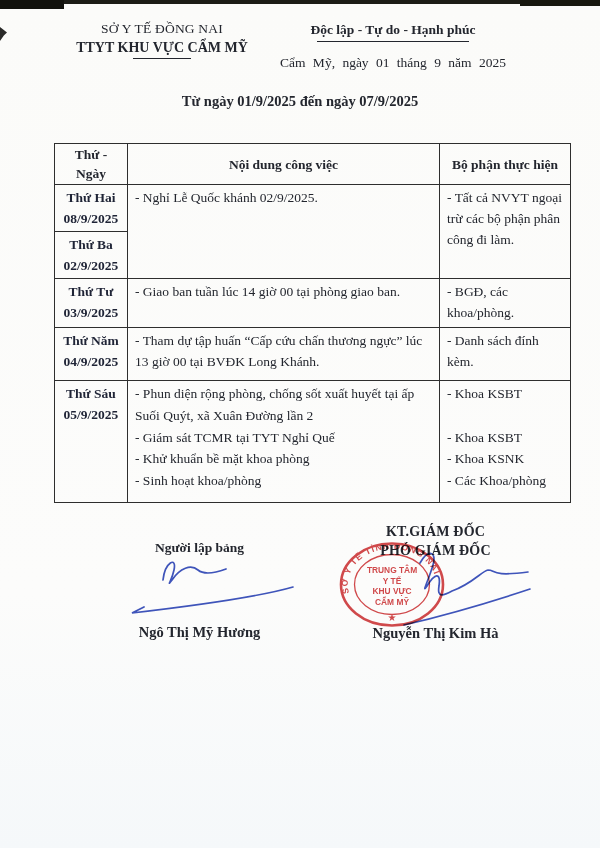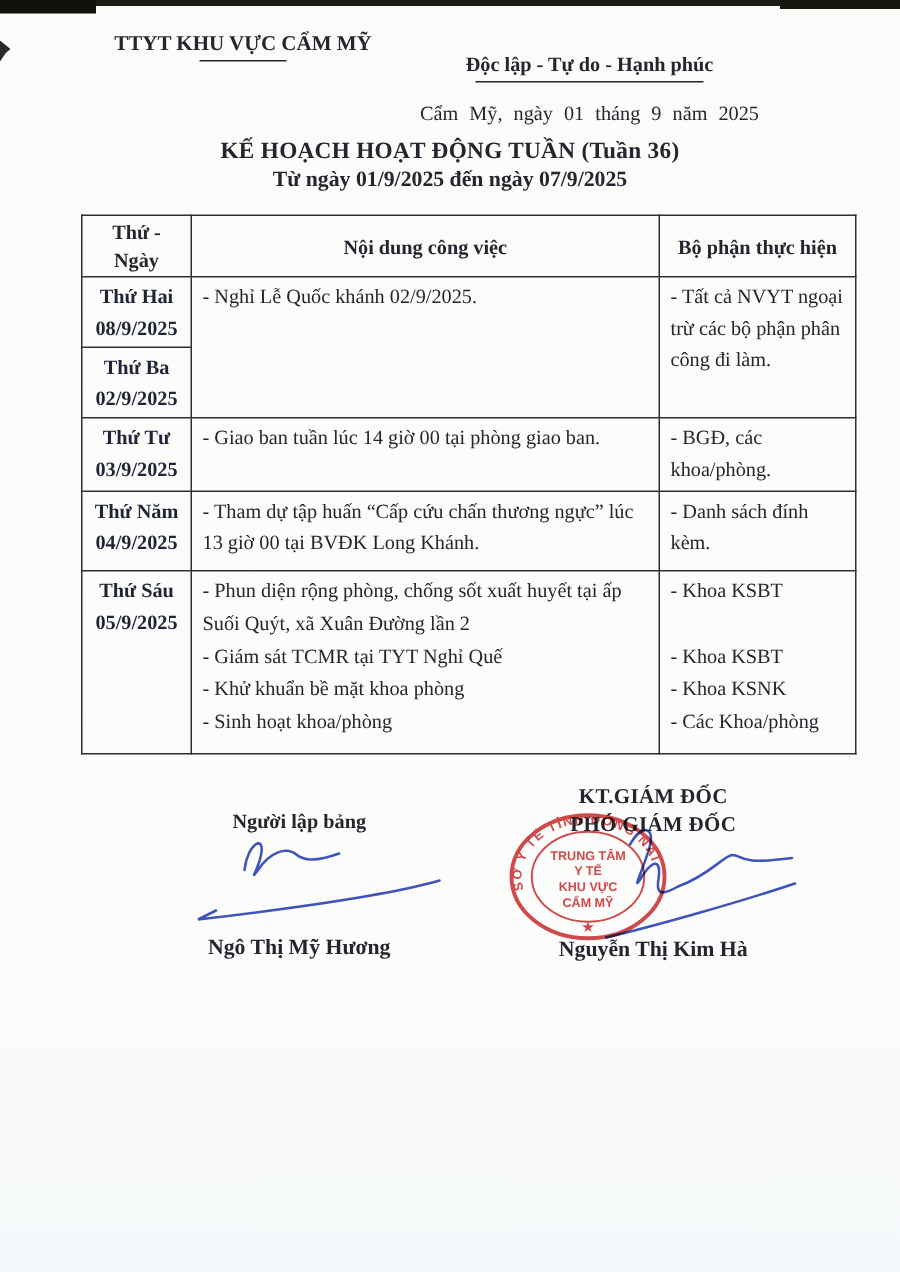--- a/index.html
+++ b/index.html
@@ -15,21 +15,21 @@
   .top-strip-right{position:absolute;top:0;left:520px;width:80px;height:6px;background:#17170f;}
   .left-mark{position:absolute;left:0;top:27px;width:7px;height:14px;background:#2a2a28;
     clip-path:polygon(0 0,100% 40%,55% 60%,0 100%);}
   
   .org-block{position:absolute;left:72px;top:20px;width:180px;text-align:center;line-height:18px;}
   .org-line1{font-size:13.5px;letter-spacing:.2px;}
   .org-line2{font-size:14px;font-weight:bold;margin-top:1px;}
   .org-underline{width:58px;height:0;border-bottom:1.4px solid var(--ink,#23262e);margin:1px auto 0;}
   .national-block{position:absolute;left:250px;top:20px;width:286px;text-align:center;line-height:18px;}
   .nat-line1{font-size:13.5px;font-weight:bold;letter-spacing:.2px;}
-  .nat-motto{font-size:13.5px;font-weight:bold;margin-top:14px;}
+  .nat-motto{font-size:13.5px;font-weight:bold;margin-top:1px;}
   .motto-underline{width:152px;height:0;border-bottom:1.4px solid var(--ink,#23262e);margin:2px auto 0;}
   .place-date{font-size:13.5px;margin-top:12px;word-spacing:4px;}
   
   .title-block{position:absolute;left:0;top:91px;width:600px;text-align:center;line-height:19px;}
   .title-line1{font-size:15.5px;font-weight:bold;letter-spacing:.2px;}
   .title-line2{font-size:14.5px;font-weight:bold;margin-top:1px;}
   
   table.schedule{position:absolute;left:54px;top:143px;width:516px;border-collapse:collapse;
     table-layout:fixed;}
   table.schedule col.c1{width:73px;} table.schedule col.c2{width:312px;} table.schedule col.c3{width:131px;}
@@ -66,32 +66,32 @@
 <body>
 
 <div class="page">
 
   <div class="top-strip"></div>
   <div class="top-strip-left"></div>
   <div class="top-strip-right"></div>
   <div class="left-mark"></div>
 
   <div class="org-block">
+    <div class="org-line1">SỞ Y TẾ ĐỒNG NAI</div>
     <div class="org-line2">TTYT KHU VỰC CẨM MỸ</div>
     <div class="org-underline"></div>
   </div>
 
   <div class="national-block">
     <div class="nat-motto">Độc lập - Tự do - Hạnh phúc</div>
     <div class="motto-underline"></div>
     <div class="place-date">Cẩm Mỹ, ngày 01 tháng 9 năm 2025</div>
   </div>
 
   <div class="title-block">
-    <div class="title-line1">KẾ HOẠCH HOẠT ĐỘNG TUẦN (Tuần 36)</div>
     <div class="title-line2">Từ ngày 01/9/2025 đến ngày 07/9/2025</div>
   </div>
 
   <table class="schedule">
     <colgroup>
         <col class="c1">
         <col class="c2">
         <col class="c3">
       </colgroup>
     <thead>

